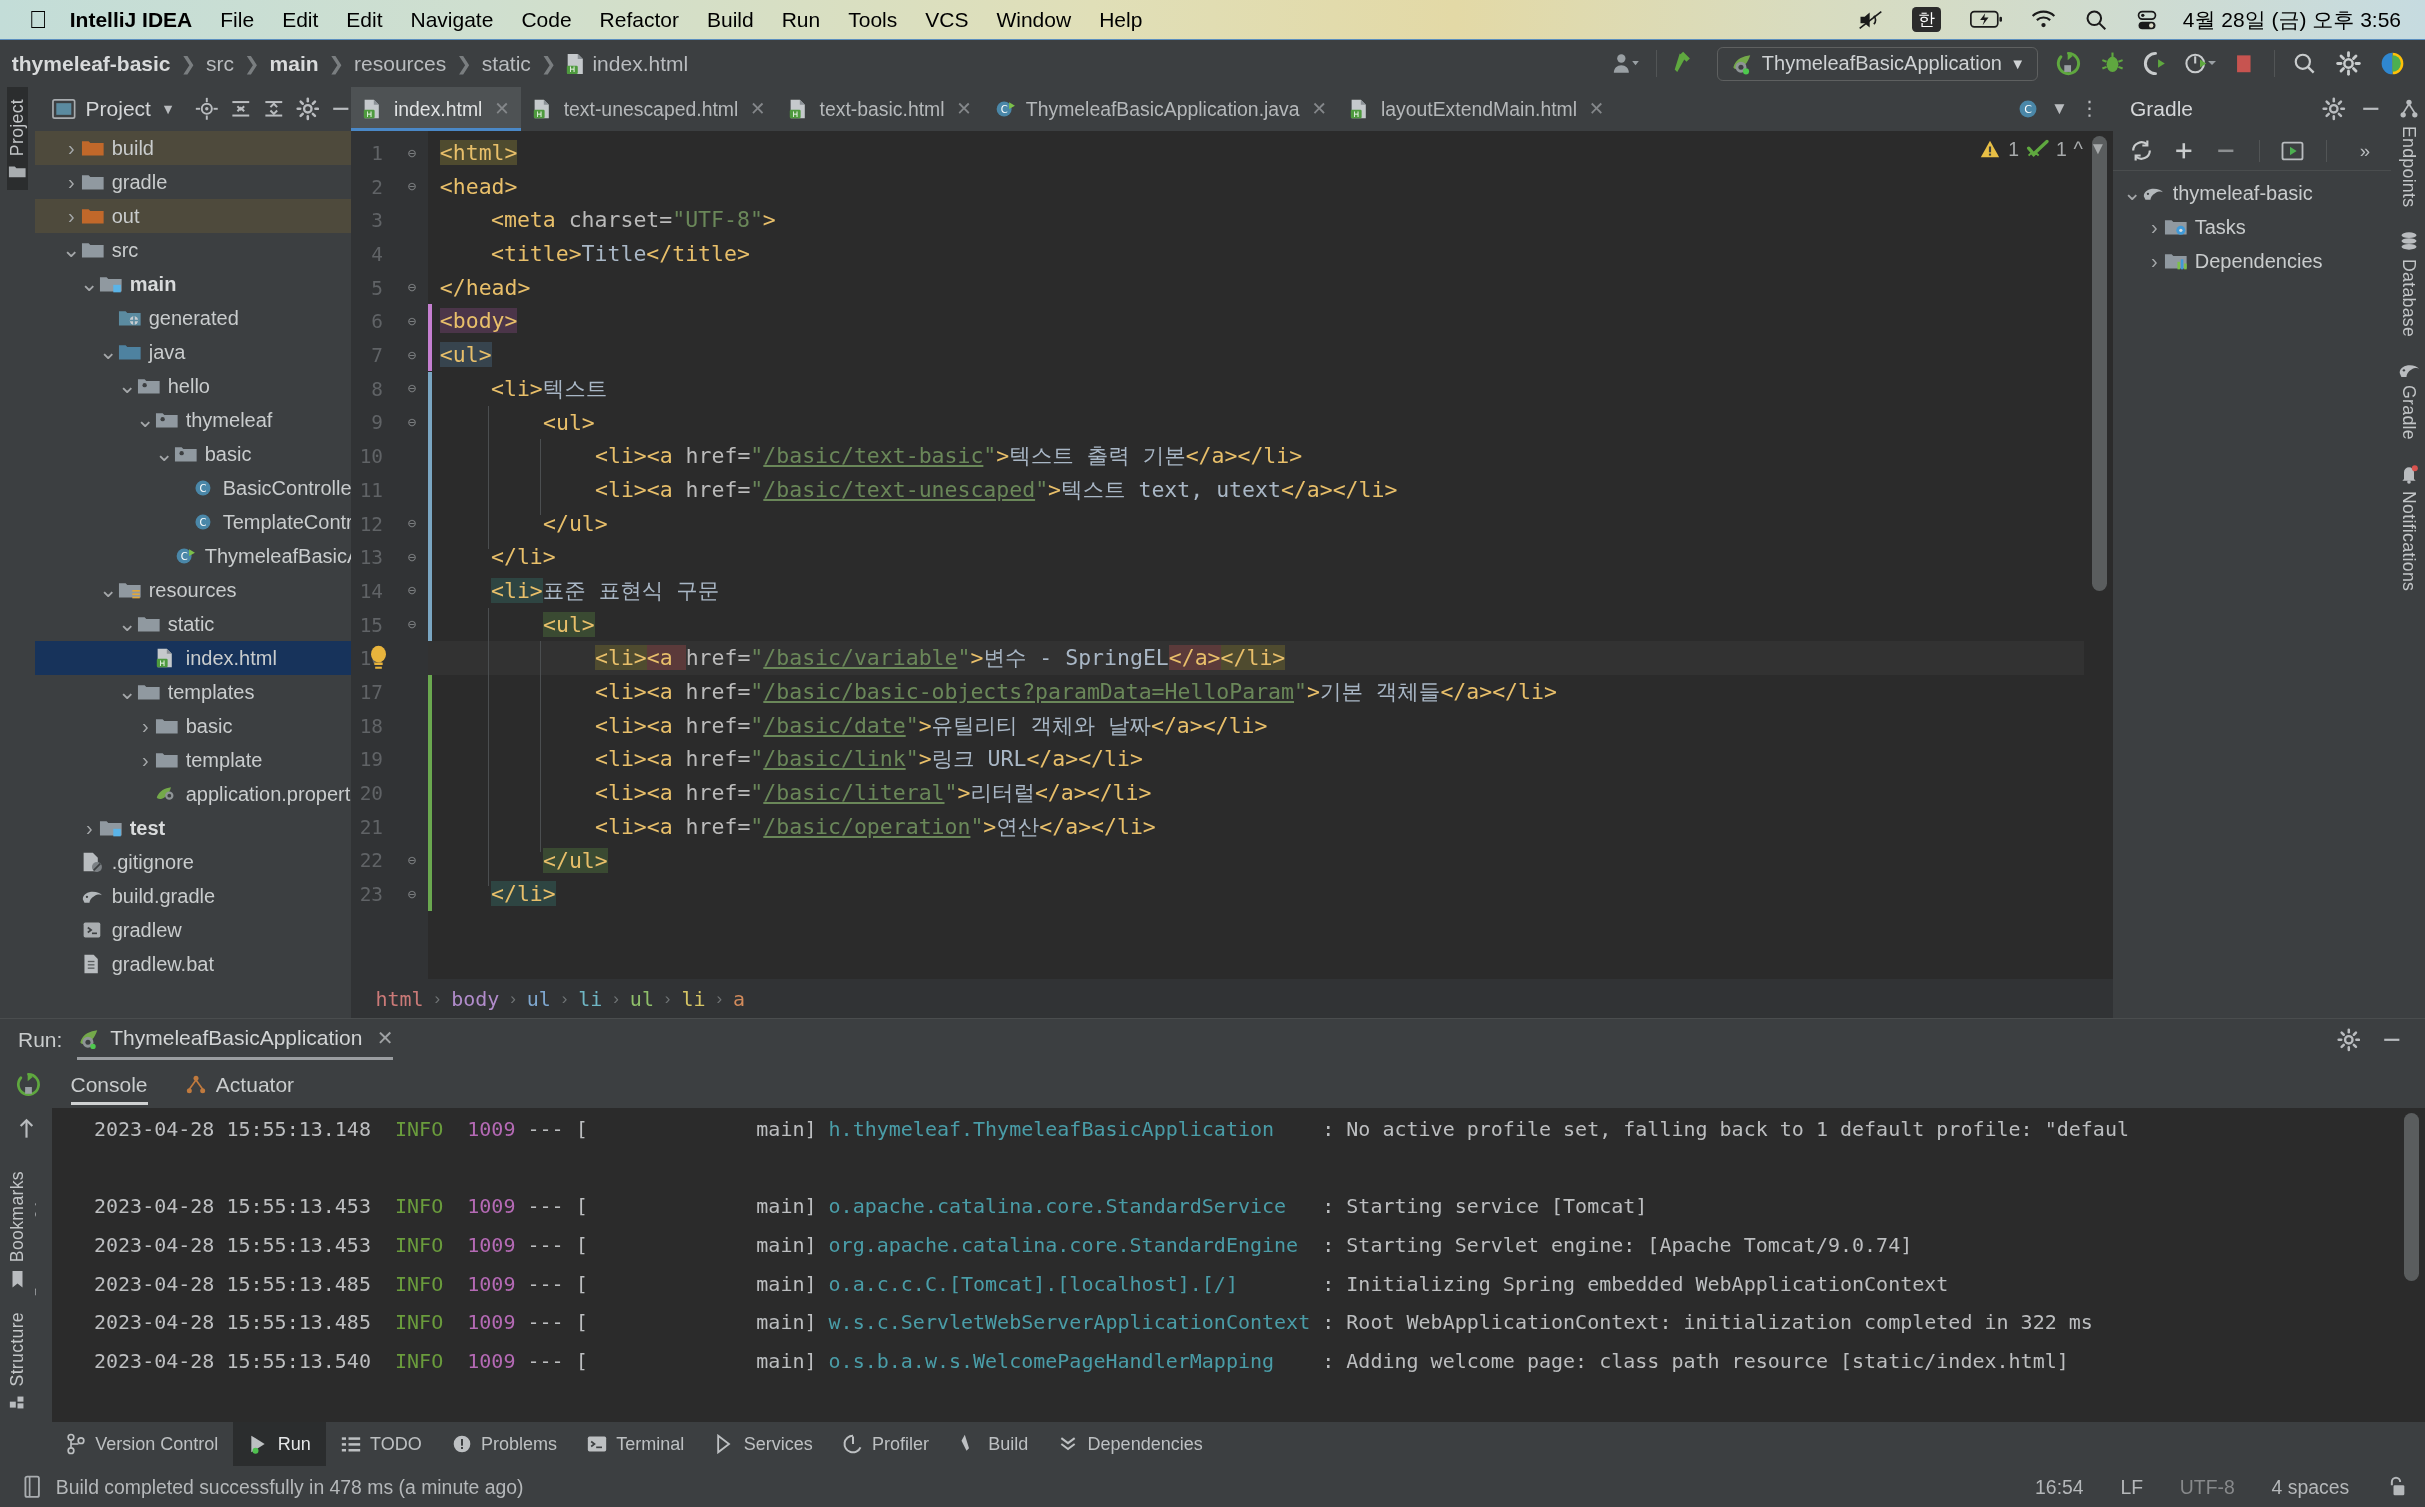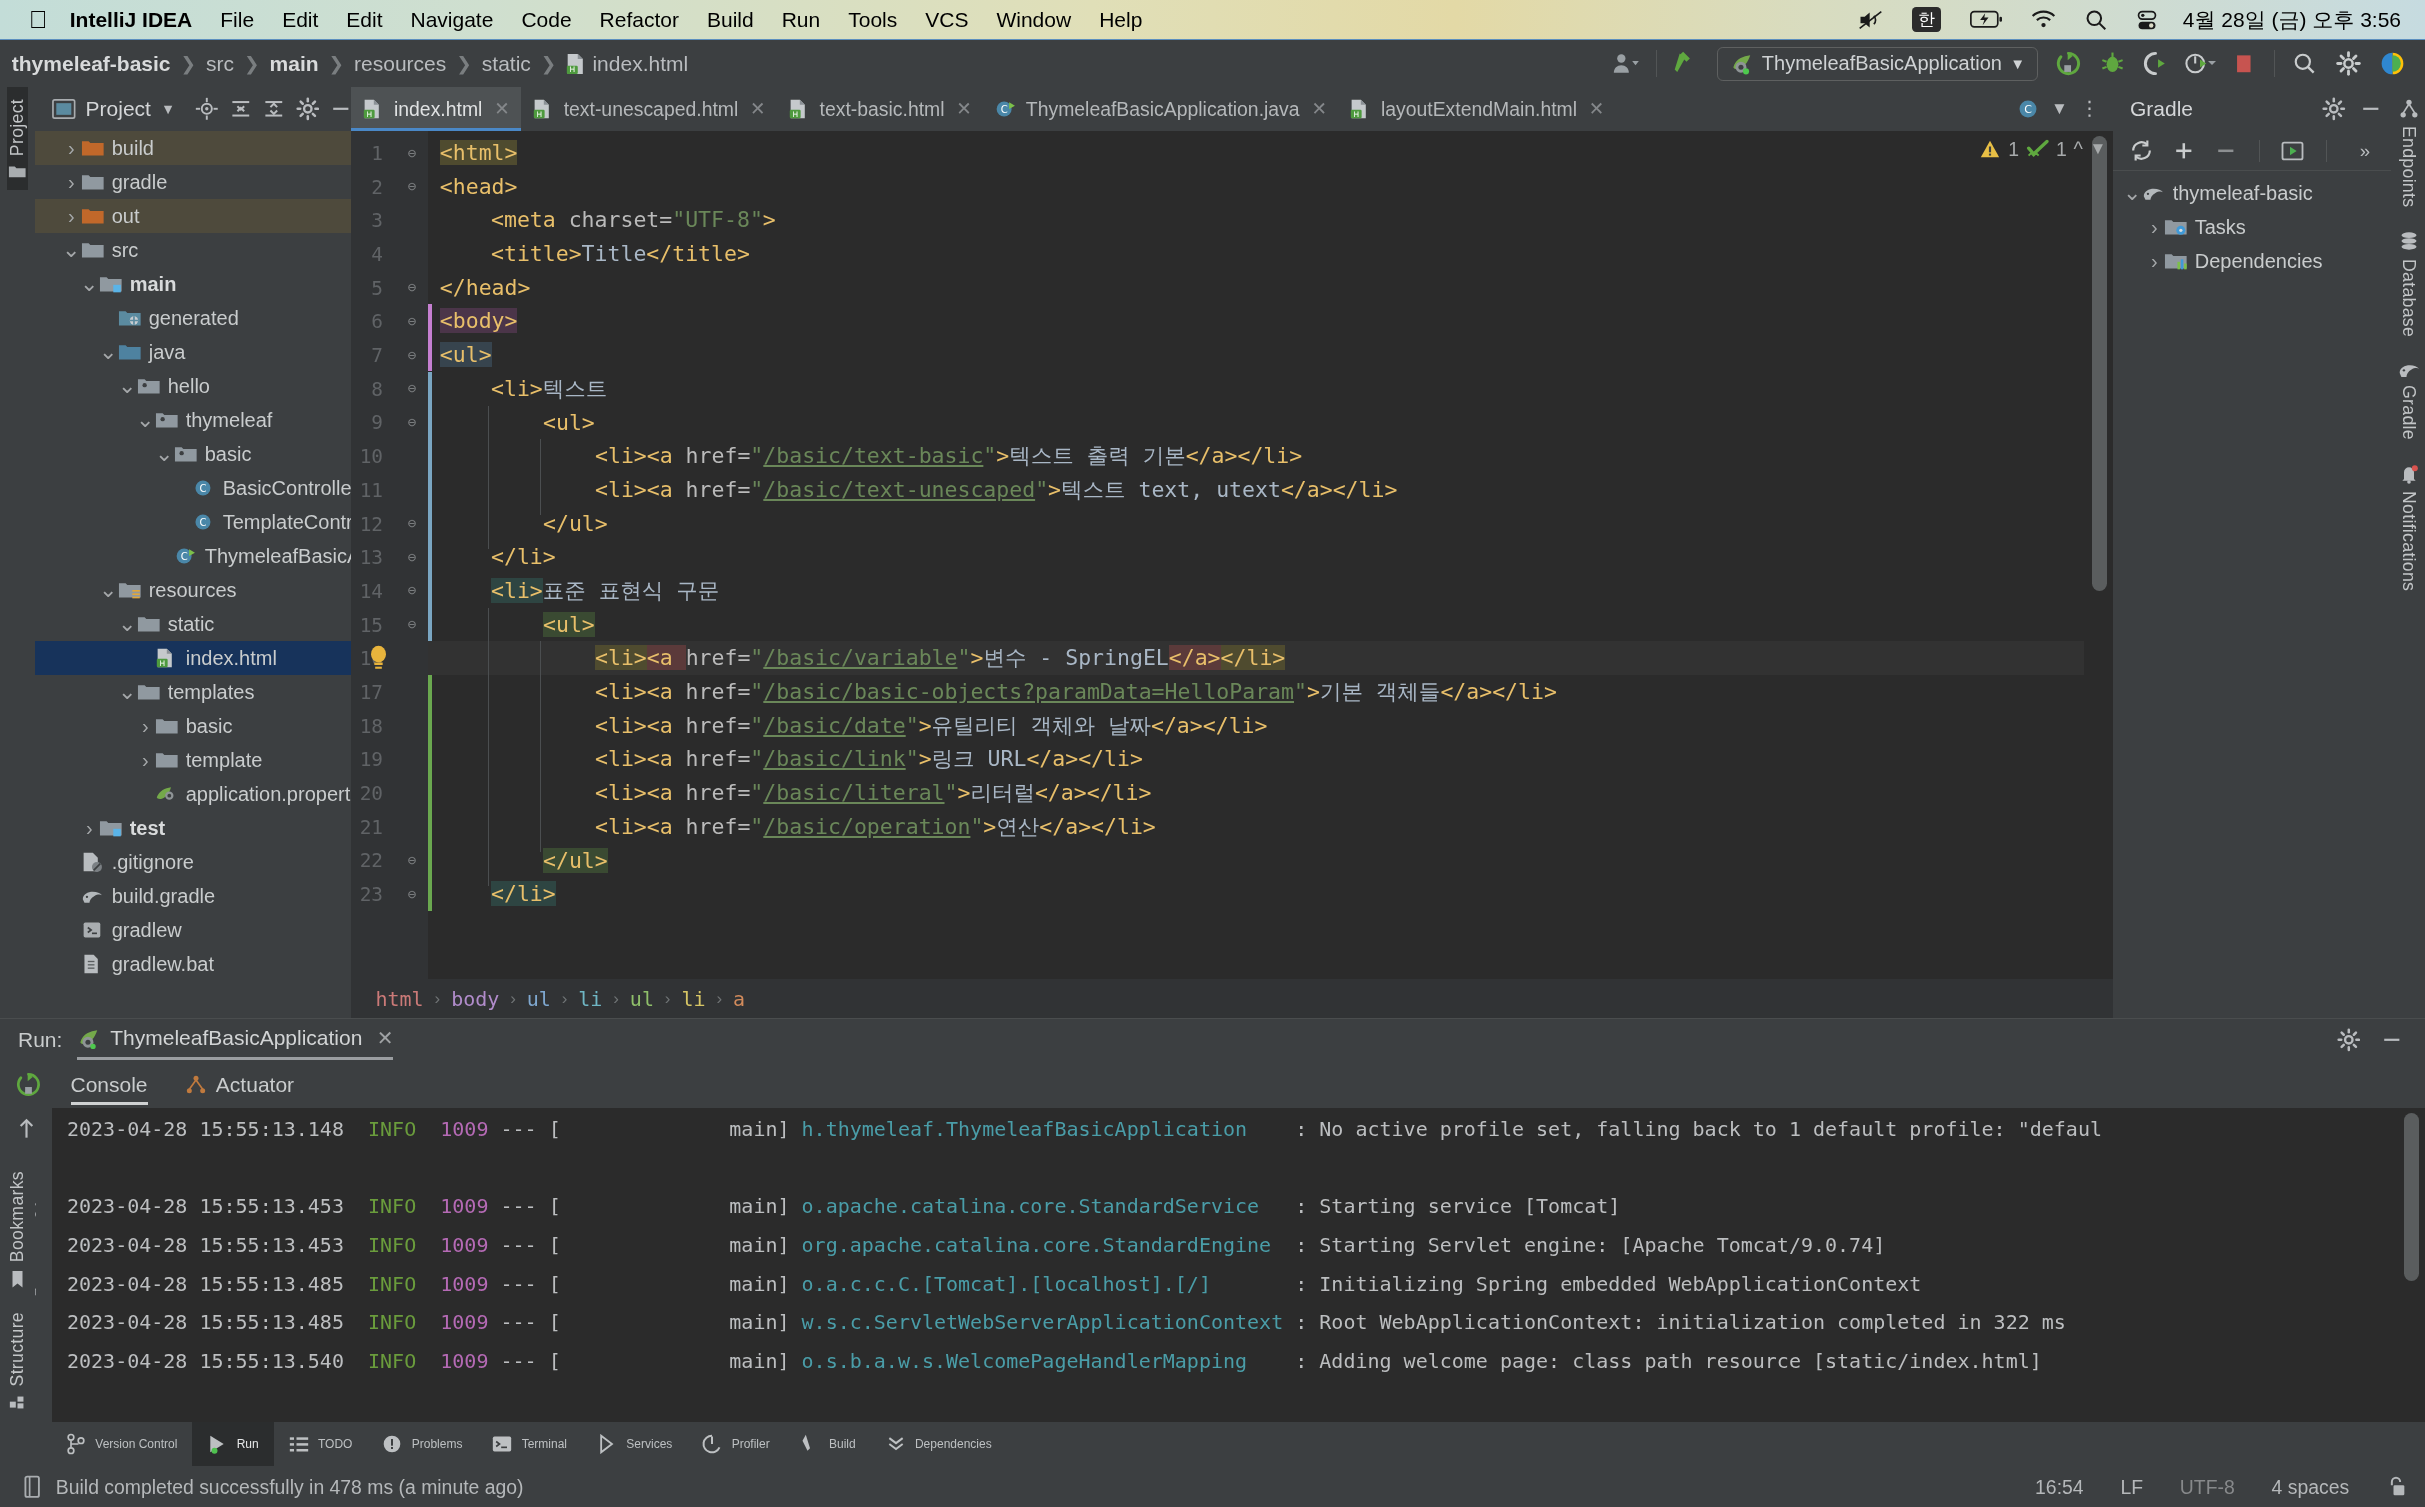--- a/index.html
+++ b/index.html
@@ -137,34 +137,34 @@
   
   #runpanel { height:404px; background:#3c3f41; display:flex; flex-direction:column; flex:0 0 auto; border-top:0.8px solid #4a4d4e; }
   #runhdr { height:42px; display:flex; align-items:center; padding-left:18px; gap:15px; flex:0 0 auto; position:relative; }
   #runhdr .lbl { font-size:21px; color:#c9cccd; }
   #runtab { display:flex; align-items:center; gap:9.3px; font-size:21px; color:#d2d4d5; position:relative; padding-bottom:3.4px; }
   #runtab::after{ content:''; position:absolute; left:0; right:0; bottom:-6.7px; height:3.4px; background:#9a9da0; }
   #runhdr .right { margin-left:auto; display:flex; align-items:center; gap:20px; padding-right:22px; }
   #runsub { height:47px; display:flex; align-items:center; gap:0; flex:0 0 auto; padding-left:5px; }
   .subtab { display:flex; align-items:center; gap:9.3px; font-size:21px; color:#c9cccd; padding:0 18.5px; height:47px; position:relative; }
   .subtab.act::after { content:''; position:absolute; left:18.5px; right:18.5px; bottom:3.4px; height:2.5px; background:#cfd1d2; }
-  #console { flex:1; background:#2b2b2b; display:flex; min-height:0; position:relative; overflow:hidden; }
+  #console { flex:1; background:#2b2b2b; display:flex; min-height:0; position:relative; overflow:hidden;gap:27px; }
   #conleft { width:52px; background:#3c3f41; display:flex; flex-direction:column; align-items:center; gap:17px; padding-top:8.4px; flex:0 0 auto;}
   #conlog { flex:1; position:relative; overflow:hidden; padding-left:15px; }
   .logline { position:absolute; left:15px; white-space:pre; font-family:"DejaVu Sans Mono",monospace; font-size:20px; line-height:39px; }
   .ldate { color:#bcbec0; }
   .linfo { color:#6a9c3c; }
   .lpid { color:#b56ab5; }
   .lcls { color:#4a9da8; }
   .lmsg { color:#bcbec0; }
   #conscroll { position:absolute; right:6.7px; width:15px; background:#5a5d5e; border-radius:7.6px; }
 
   
   #twbar { height:44px; background:#3c3f41; display:flex; align-items:center; padding-left:51px; gap:0; flex:0 0 auto; }
-  .twb { display:flex; align-items:center; gap:9.3px; font-size:12px; color:#bdc0c2; padding:0 15px; height:44px; }
+  .twb { display:flex; align-items:center; gap:9.3px; font-size:18px; color:#bdc0c2; padding:0 15px; height:44px; }
   .twb.act { background:#2b2d2e; color:#e6e8e9; }
 
   
   #statusbar { height:42px; background:#3c3f41; display:flex; align-items:center; padding:0 20px 0 22px; font-size:19.4px; color:#b5b8ba; flex:0 0 auto; gap:11.8px; }
   #statusbar .sp { flex:1; }
   #statusbar .si { margin-left:25px; white-space:nowrap; }
   #statusbar .dim { color:#87898b; }
 
   svg { display:block; }
 </style>

